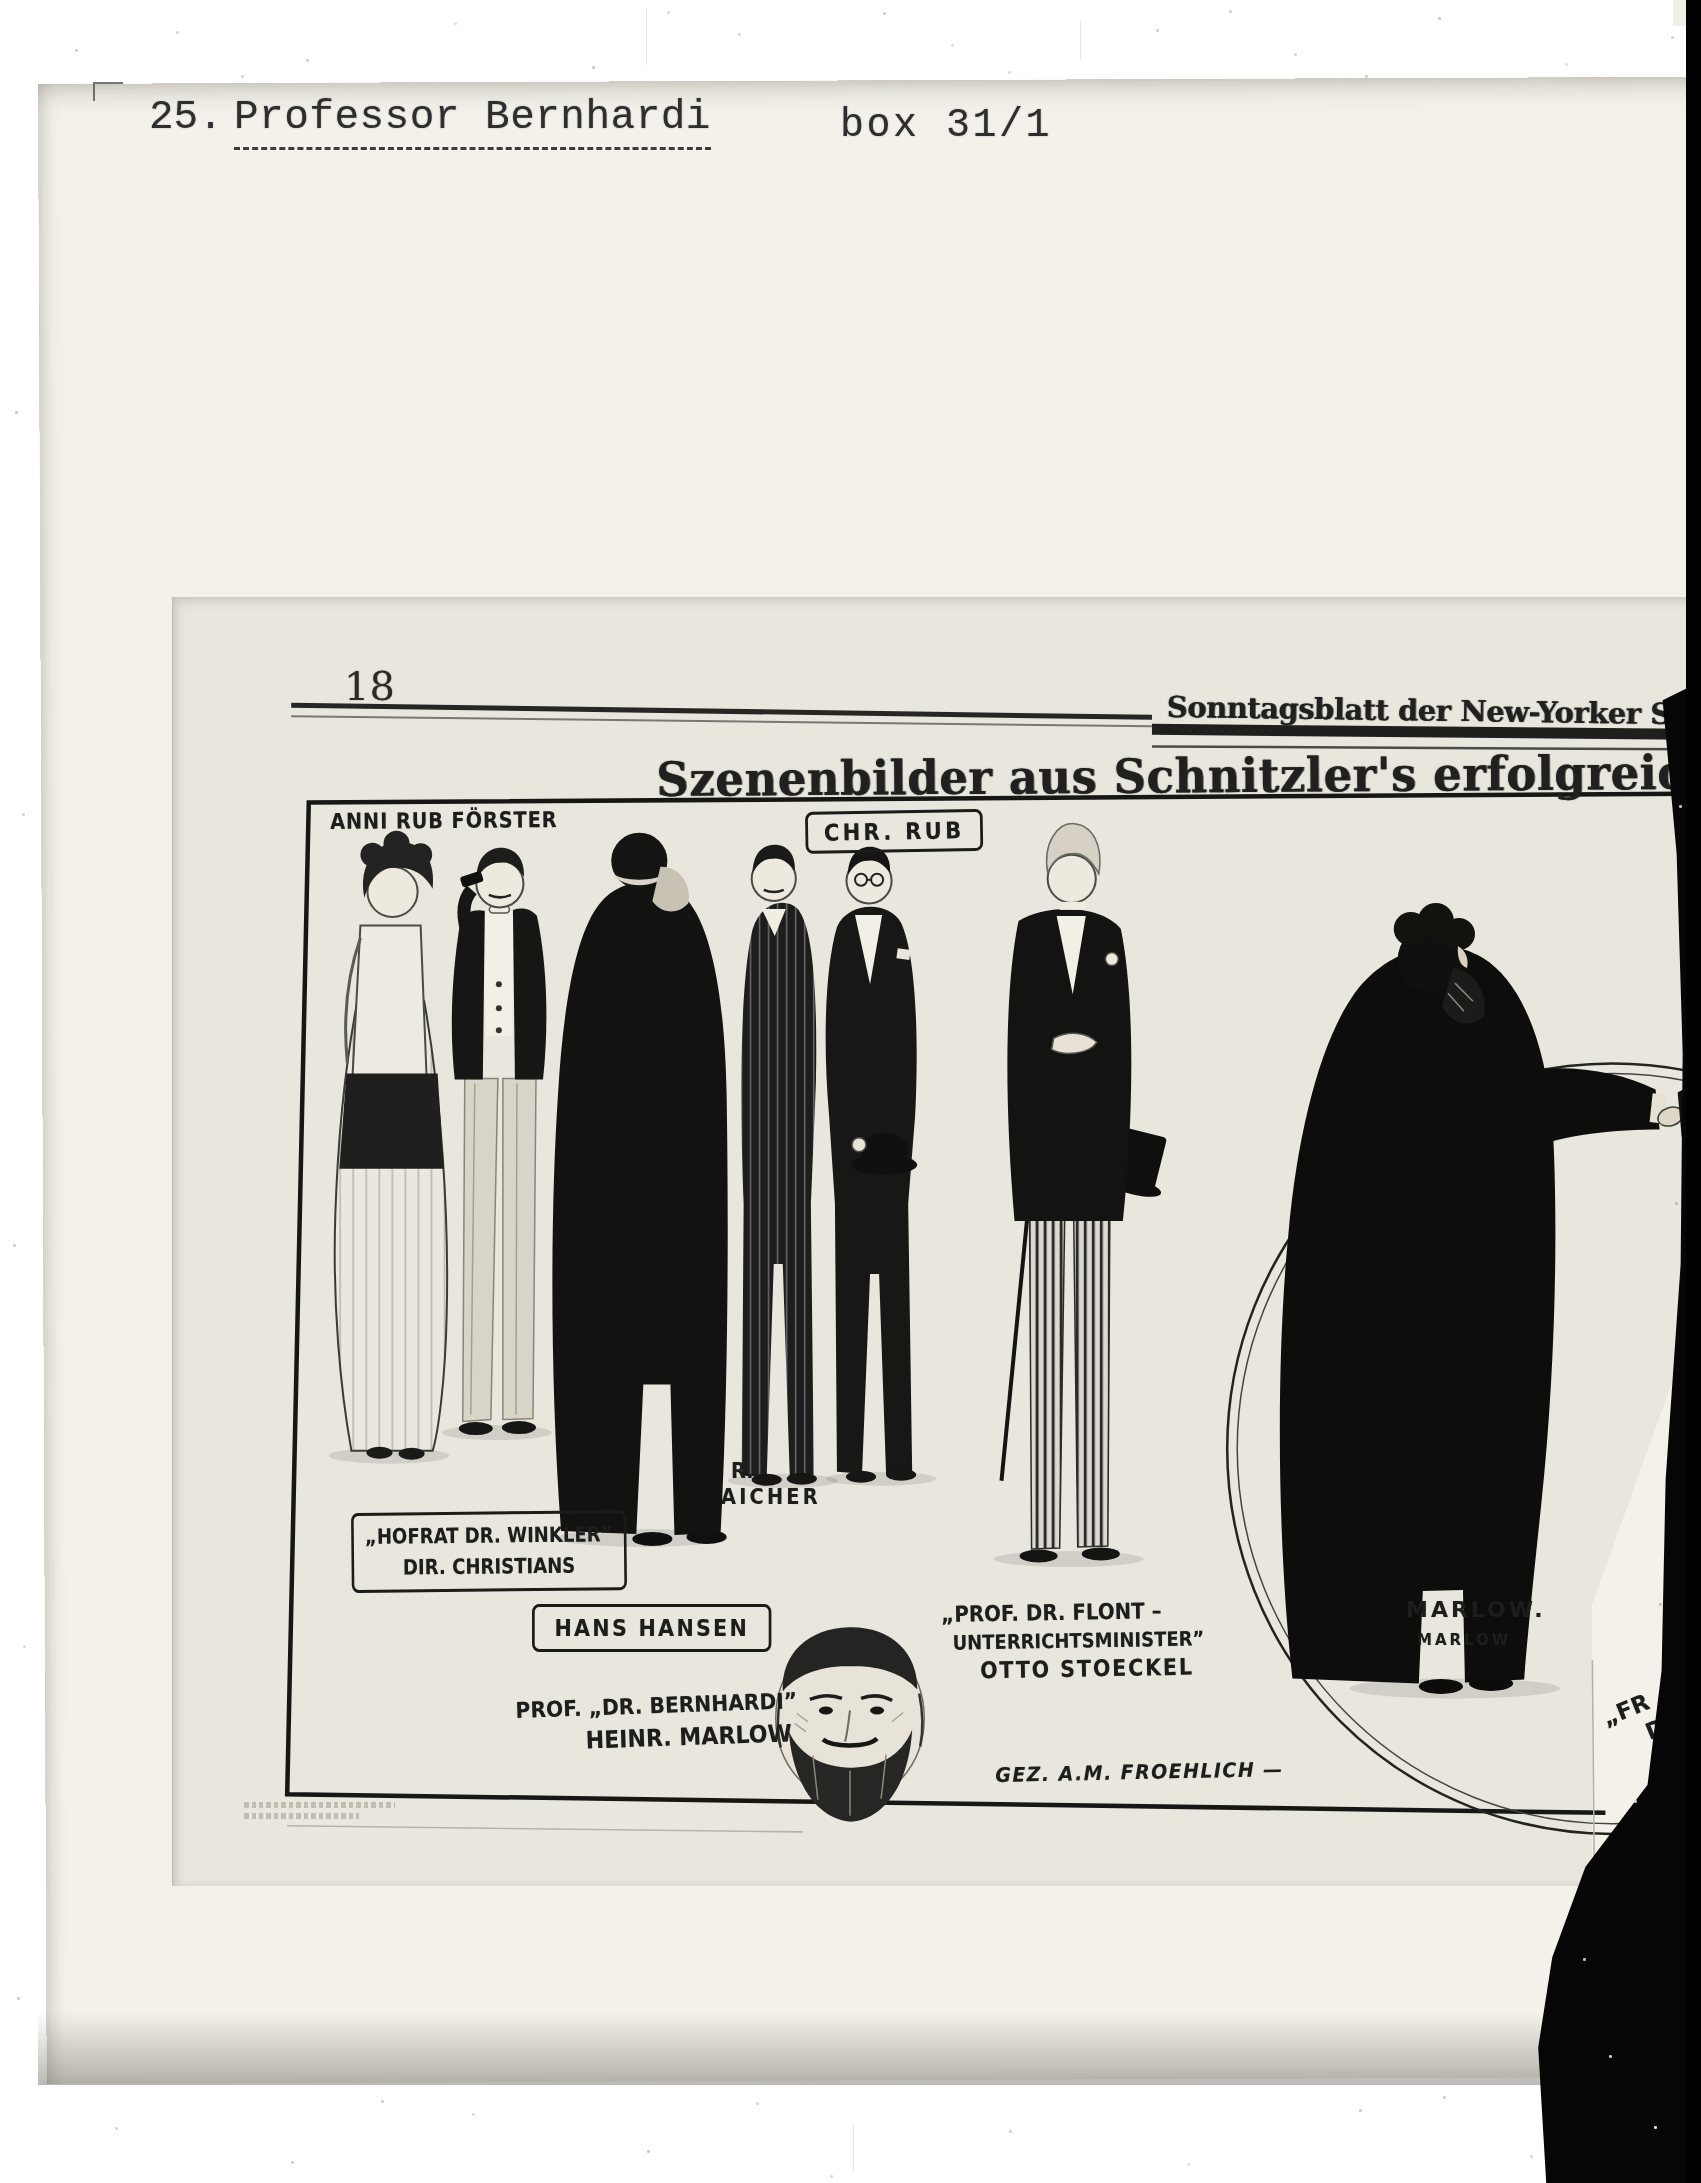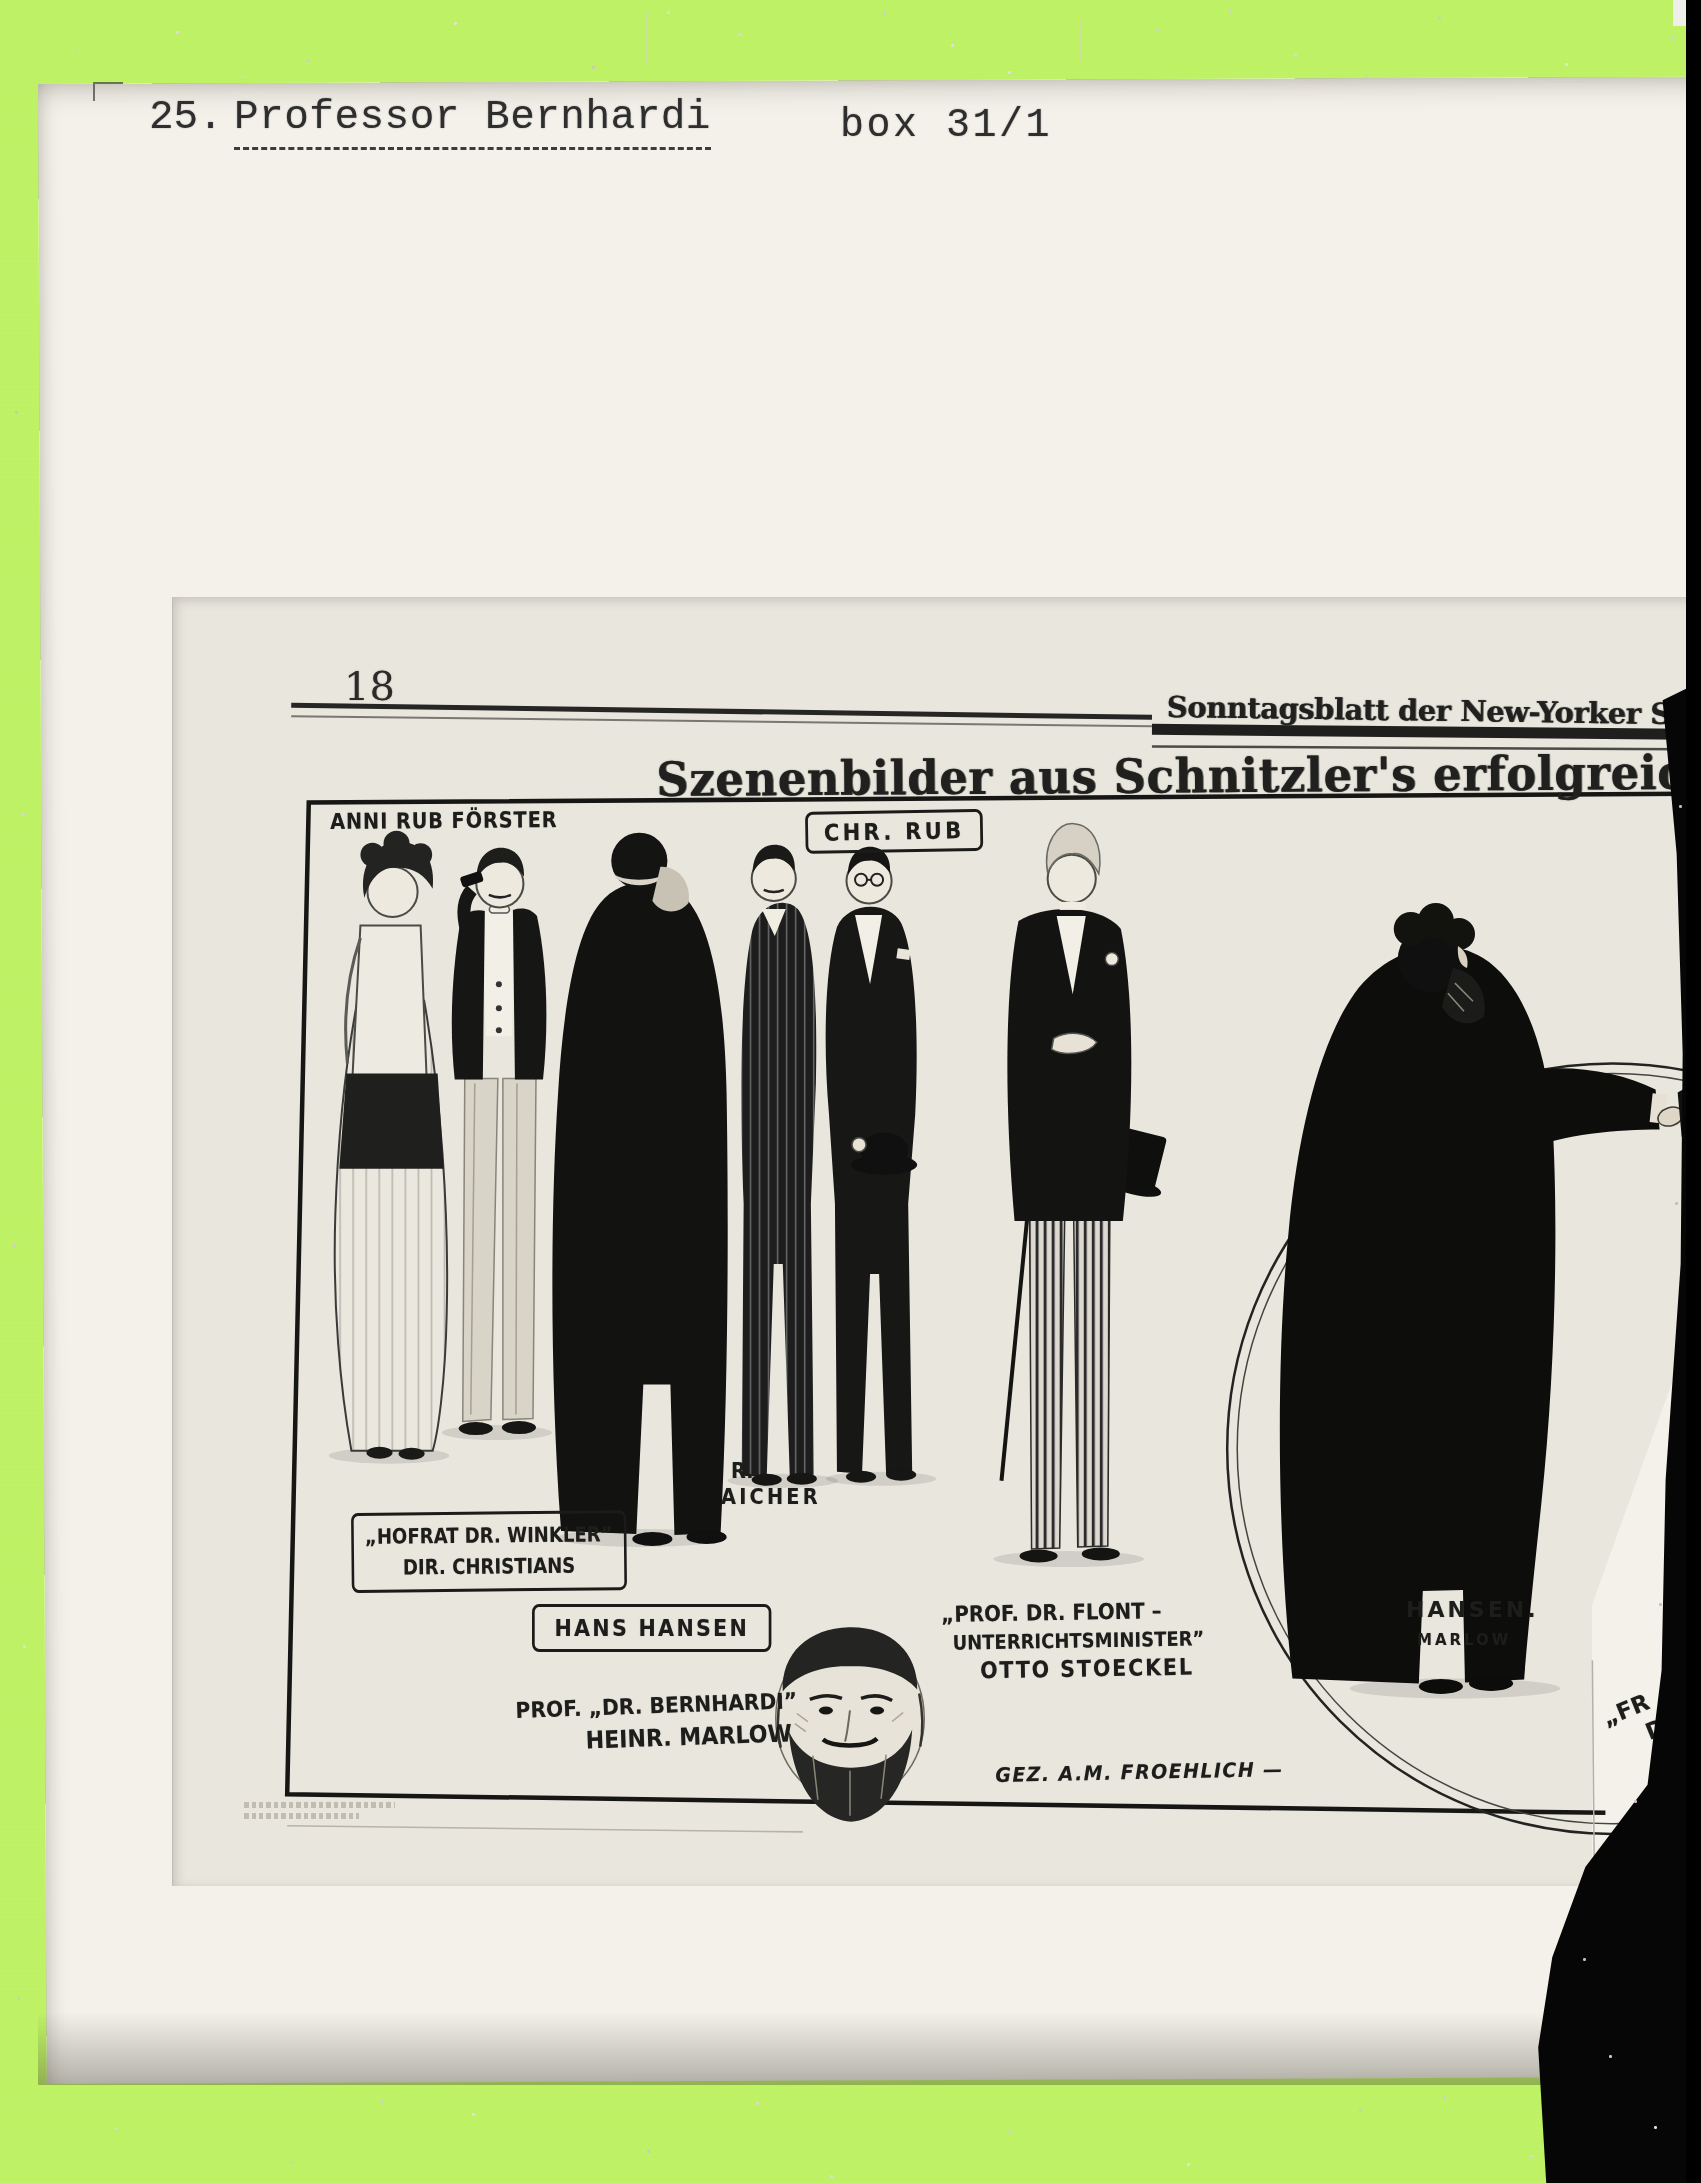--- a/index.html
+++ b/index.html
@@ -1,16 +1,16 @@
 <!DOCTYPE html>
 <html style="font-size:8px"><head>
 <meta charset="utf-8">
 <style>
   html,body{margin:0;padding:0;background:#000;}
-  #stage{position:relative;width:1686px;height:2183px;background:#bef264;overflow:hidden;
+  #stage{position:relative;width:1686px;height:2183px;background:#ffffff;overflow:hidden;
          font-family:"DejaVu Sans",sans-serif;}
   
   #stage::before{content:"";position:absolute;inset:0;z-index:0;
     background:repeating-linear-gradient(0deg,rgba(255,255,255,.03) 0 1px,transparent 1px 4.5px);}
   
   #page{position:absolute;left:38px;top:84px;width:1664px;height:2000px;background:#f3f1ea;
         transform:rotate(-0.25deg);transform-origin:left top;z-index:1;
         box-shadow:inset 0 20px 30px -20px rgba(90,85,70,.45), inset 15px 0 25px -17.6px rgba(90,85,70,.4);}
   #page-shadow{position:absolute;left:38px;top:2012px;width:1664px;height:73px;z-index:2;
         background:linear-gradient(to bottom,rgba(0,0,0,0),rgba(60,55,45,.35));}
@@ -284,21 +284,21 @@
   <div id="cap-bernhardi" class="cap">
     <div>PROF. „DR. BERNHARDI”</div>
     <div class="l2">HEINR. MARLOW</div>
   </div>
   <div id="cap-flont" class="cap">
     <div>„PROF. DR. FLONT –</div>
     <div class="l2">UNTERRICHTSMINISTER”</div>
     <div class="l3">OTTO STOECKEL</div>
   </div>
   <div id="cap-marlow" class="cap">
-    <div>HANSEN.</div>
+    <div>MARLOW.</div>
     <div class="l2">MARLOW</div>
   </div>
   <span id="cap-sig" class="cap">GEZ. A.M. FROEHLICH —</span>
   <div id="cap-edge" class="cap">
     <div>„FR</div>
     <div class="l2">D</div>
   </div>
 
   <div id="smudge1" class="smudge"></div>
   <div id="smudge2" class="smudge"></div>

